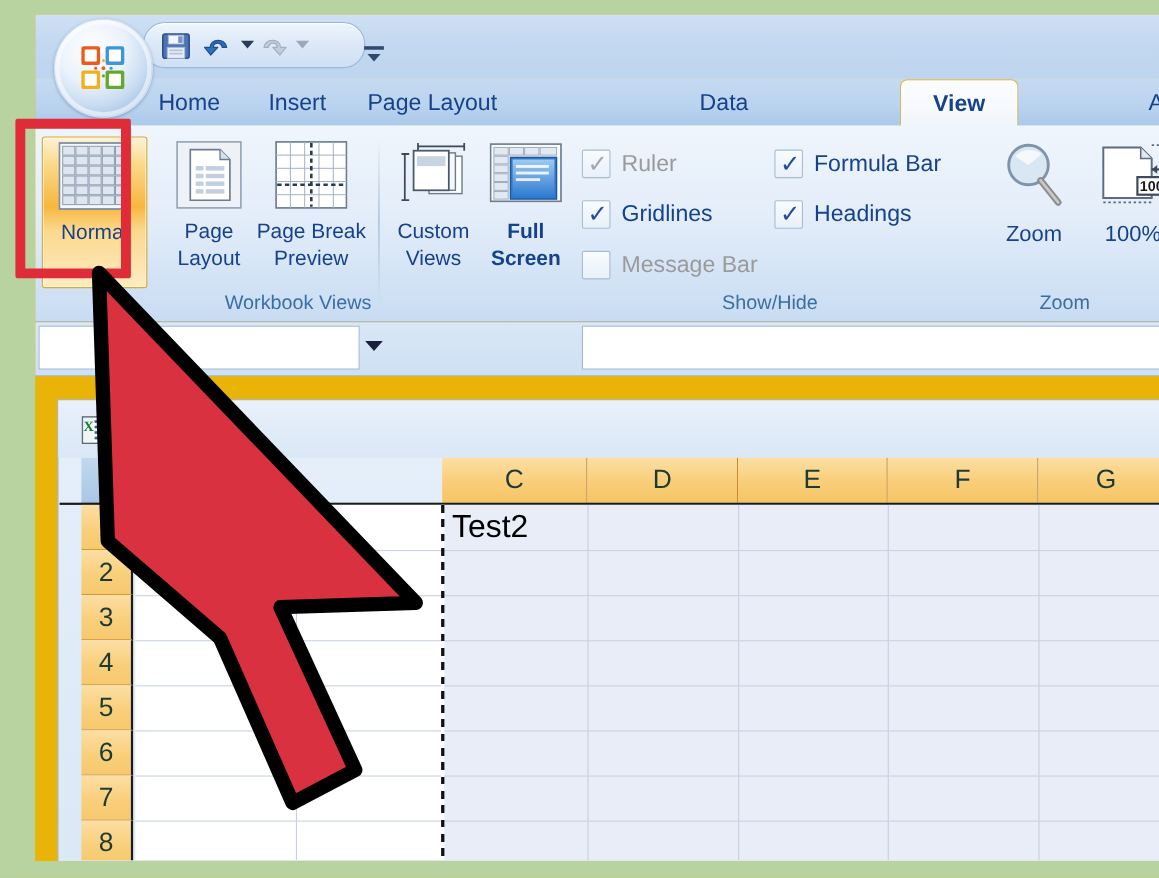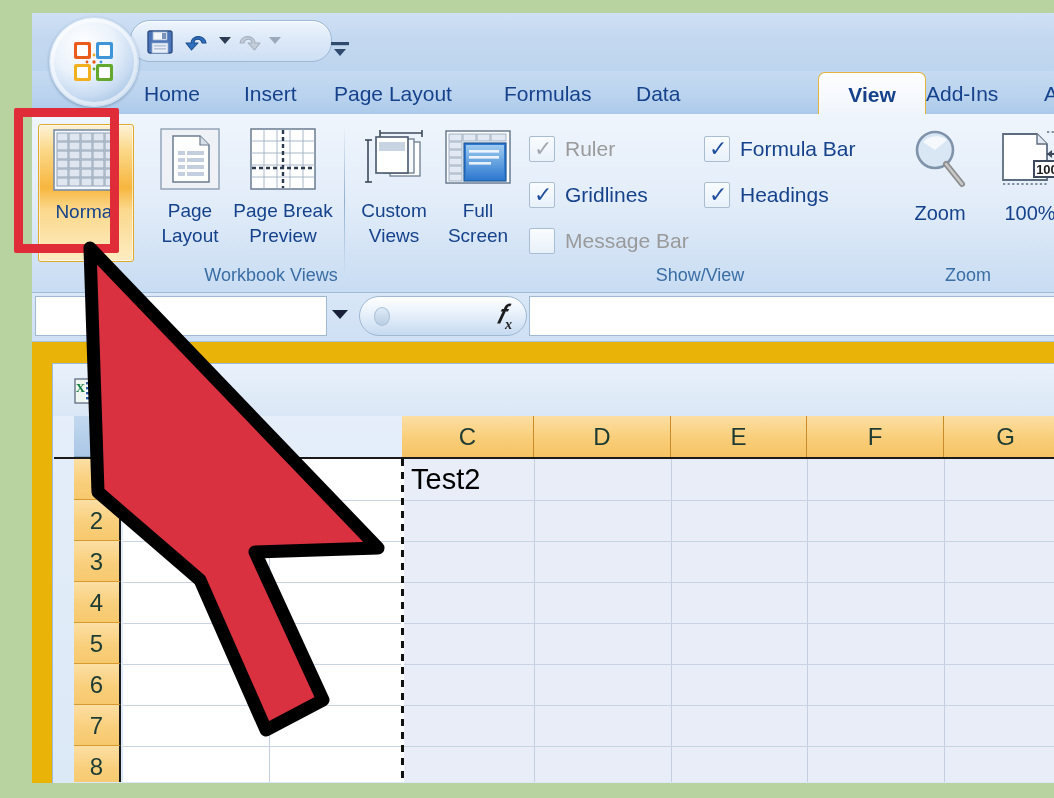--- a/index.html
+++ b/index.html
@@ -251,24 +251,22 @@
             <circle cx="29" cy="22" r="1.4" fill="#3e95d8"></circle>
           </svg>
         </span>
       </div>
     </div>
 
     <div class="tabrow">
       <div class="tab" style="left:100px;">Home</div>
       <div class="tab" style="left:200px;">Insert</div>
       <div class="tab" style="left:290px;">Page Layout</div>
-      <div class="tab" style="left:460px;">Formulas</div>
       <div class="tab" style="left:592px;">Data</div>
       <div class="tab active" style="left:786px;width:82px;">View</div>
-      <div class="tab" style="left:882px;">Add-Ins</div>
       <div class="tab" style="left:1000px;">A</div>
     </div>
 
     <div class="ribbon">
 
       <div class="rgroup" style="left:2px;width:474px;">
 
         <div class="bigbtn" style="left:110px;">
           <span class="icon-wrap">
             <svg width="60" height="62" viewBox="0 0 60 62">
@@ -374,21 +372,21 @@
               <rect x="16" y="9" width="32" height="36" fill="#ffffff" stroke="#49586b" stroke-width="1.6"></rect>
               <rect x="19" y="14" width="26" height="9" fill="#c9d4e2"></rect>
             </svg>
           </span>
           <span class="lbl">
             <span>Custom</span><br>
             <span>Views</span>
           </span>
         </div>
 
-        <div class="bigbtn" style="left:400px;width:88px;">
+        <div class="bigbtn" style="left:400px;width:88px;font-weight:bold;">
           <span class="icon-wrap">
             <svg width="66" height="62" viewBox="0 0 66 62">
               <rect x="1" y="3" width="64" height="52" fill="#fafcfe" stroke="#6b7c90" stroke-width="1.5"></rect>
               <g fill="#e2e9f2" stroke="#93a4b8" stroke-width="0.8">
                 <rect x="4" y="6" width="13" height="7"></rect>
                   <rect x="18" y="6" width="13" height="7"></rect>
                 <rect x="32" y="6" width="13" height="7"></rect>
                   <rect x="46" y="6" width="15" height="7"></rect>
                 <rect x="4" y="14" width="13" height="7"></rect>
                   <rect x="4" y="22" width="13" height="7"></rect>
@@ -445,21 +443,21 @@
             </span>
           <span class="cblabel">Formula Bar</span>
         </div>
         <div class="cbrow" style="left:185px;top:62px;">
           <span class="cbox">
               <span class="tick">✓</span>
             </span>
           <span class="cblabel">Headings</span>
         </div>
 
-        <div class="glabel">Show/View</div>
+        <div class="glabel">Show/Hide</div>
       </div>
 
       <div class="rgroup" style="left:856px;width:190px;">
 
         <div class="zbtn" style="left:6px;width:92px;">
           <span class="icon-wrap">
             <svg width="62" height="64" viewBox="0 0 62 64">
               <circle cx="26" cy="22" r="18" fill="#d9e7f4" stroke="#7a8fa6" stroke-width="2.6" opacity="0.95"></circle>
               <path d="M14 14 A18 18 0 0 1 38 12 L26 22 Z" fill="#ffffff" opacity="0.75"></path>
               <line x1="37" y1="36" x2="53" y2="56" stroke="#8d8d8d" stroke-width="6" stroke-linecap="round"></line>
@@ -489,24 +487,20 @@
           <span class="lbl">100%</span>
         </div>
 
         <div class="glabel" style="left:-6px;width:172px;">Zoom</div>
       </div>
     </div>
 
     <div class="fbarwrap">
       <div class="namebox"></div>
       <span class="nb-caret"></span>
-      <div class="fx-pill">
-        <span class="fx-dot"></span>
-        <span class="fx-glyph">𝑓<sub>x</sub></span>
-      </div>
       <div class="fbar-input"></div>
     </div>
 
     <div class="sheetwin">
       <div class="sheet-caption">
         <span class="sheet-icon">
           <svg width="30" height="30" viewBox="0 0 30 30">
             <rect x="2" y="3" width="22" height="24" fill="#ffffff" stroke="#5b6b7e" stroke-width="1.3"></rect>
             <rect x="3" y="4" width="9" height="22" fill="#f0f6f0"></rect>
             <text x="7.5" y="16" font-family="Liberation Serif, serif" font-size="13" font-weight="bold" text-anchor="middle" fill="#117a3d">X</text>

